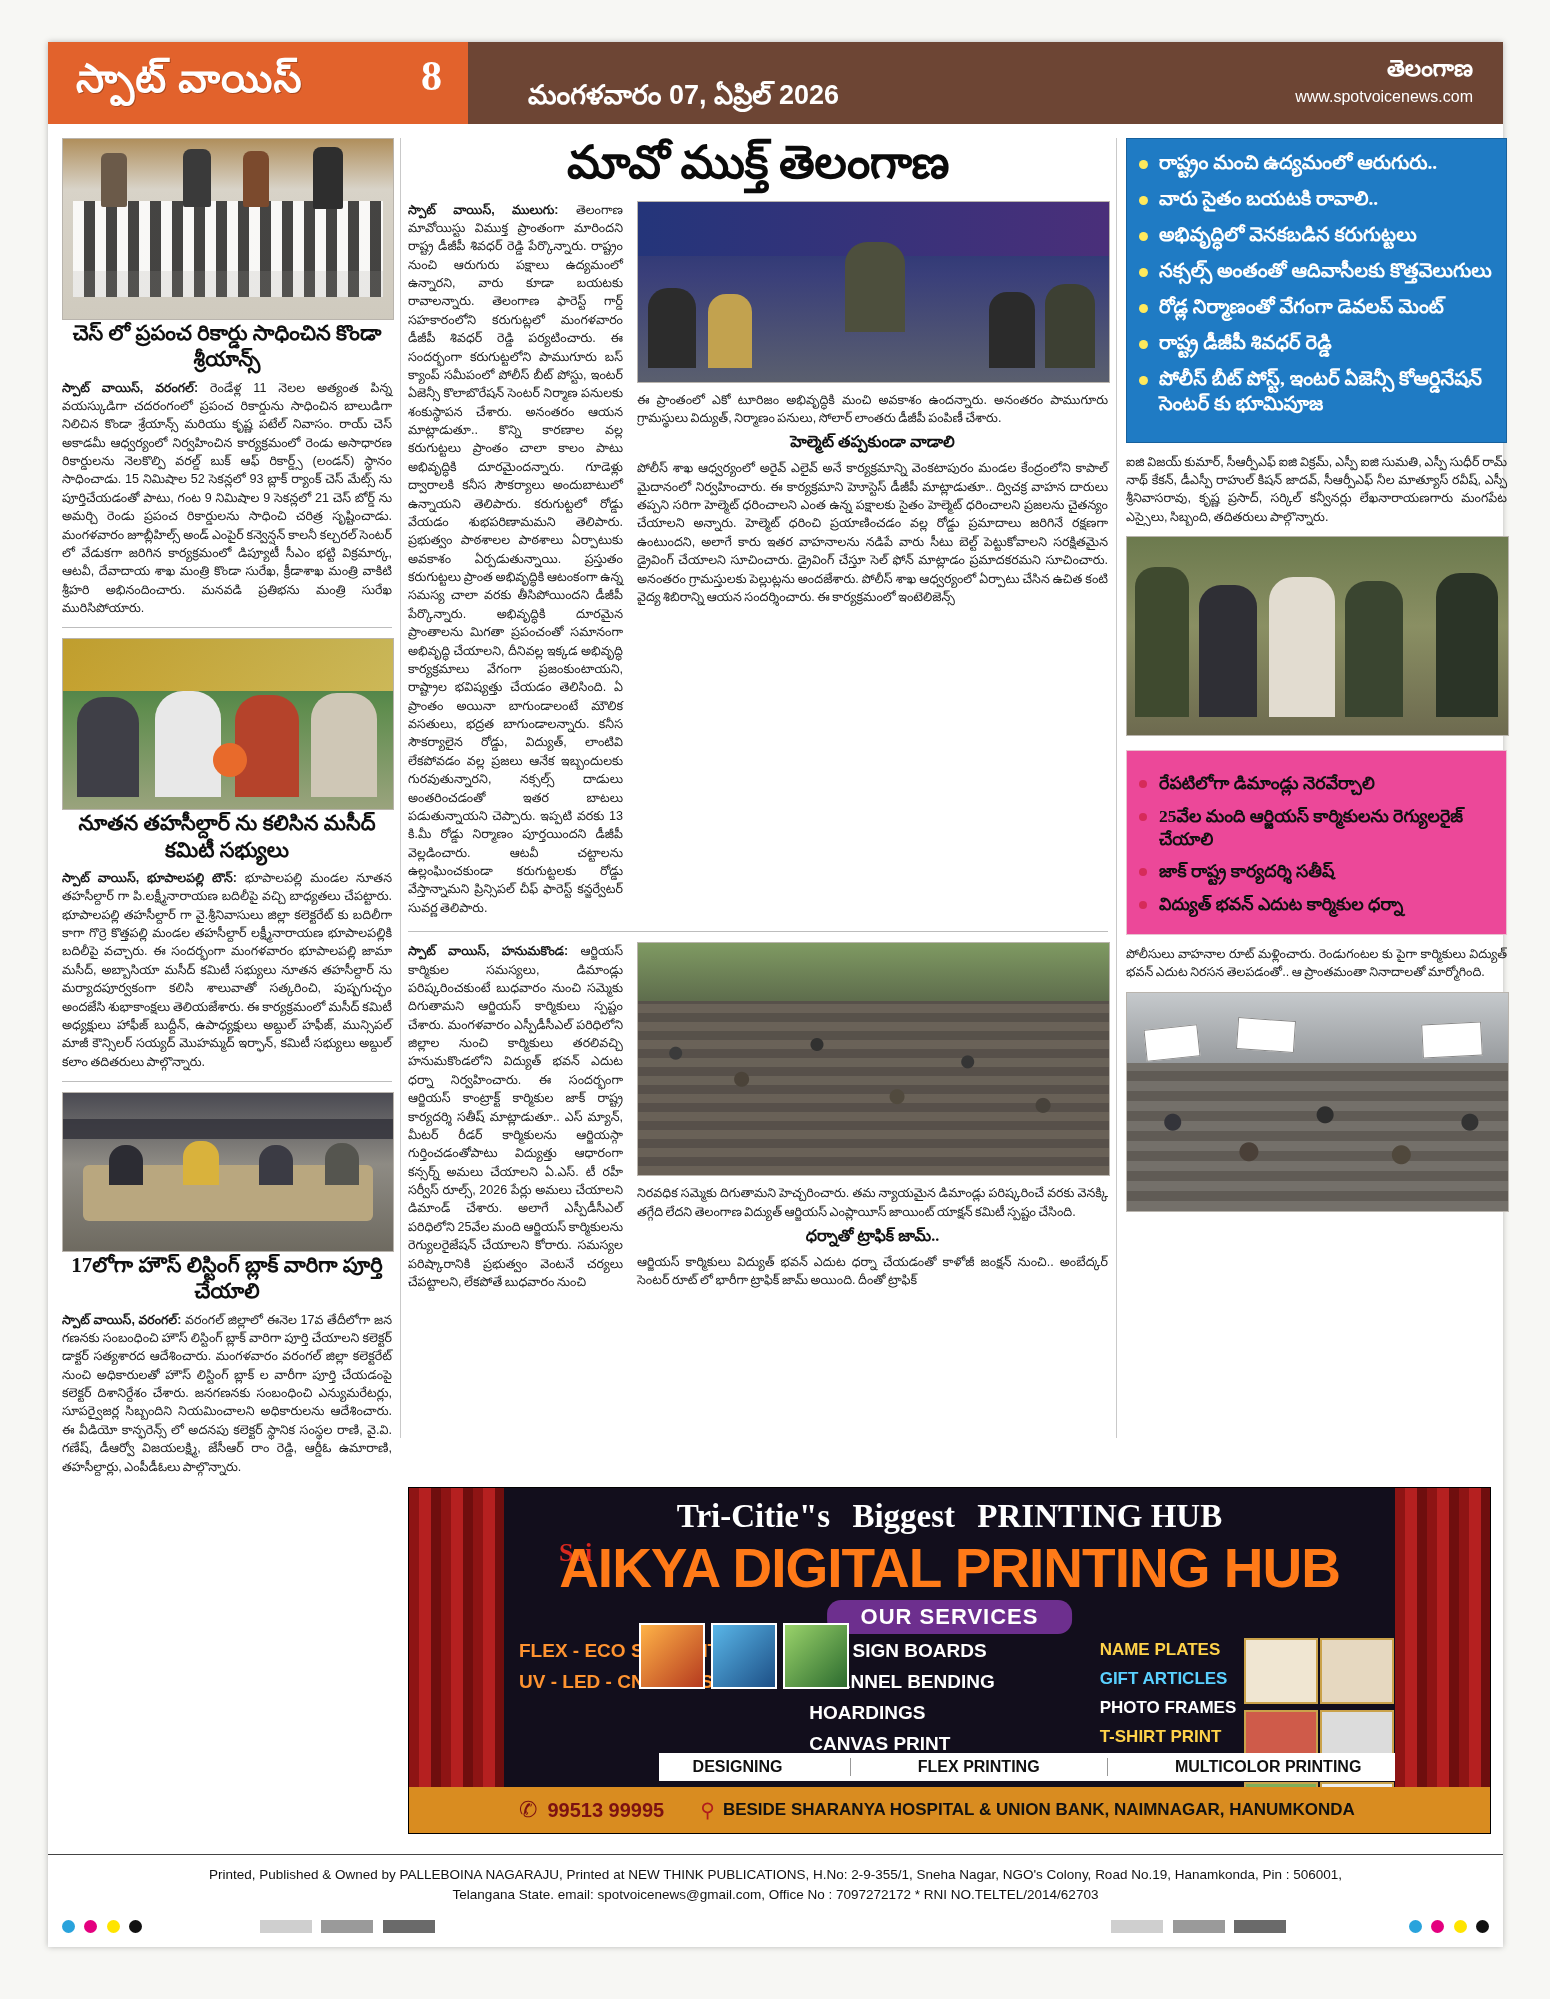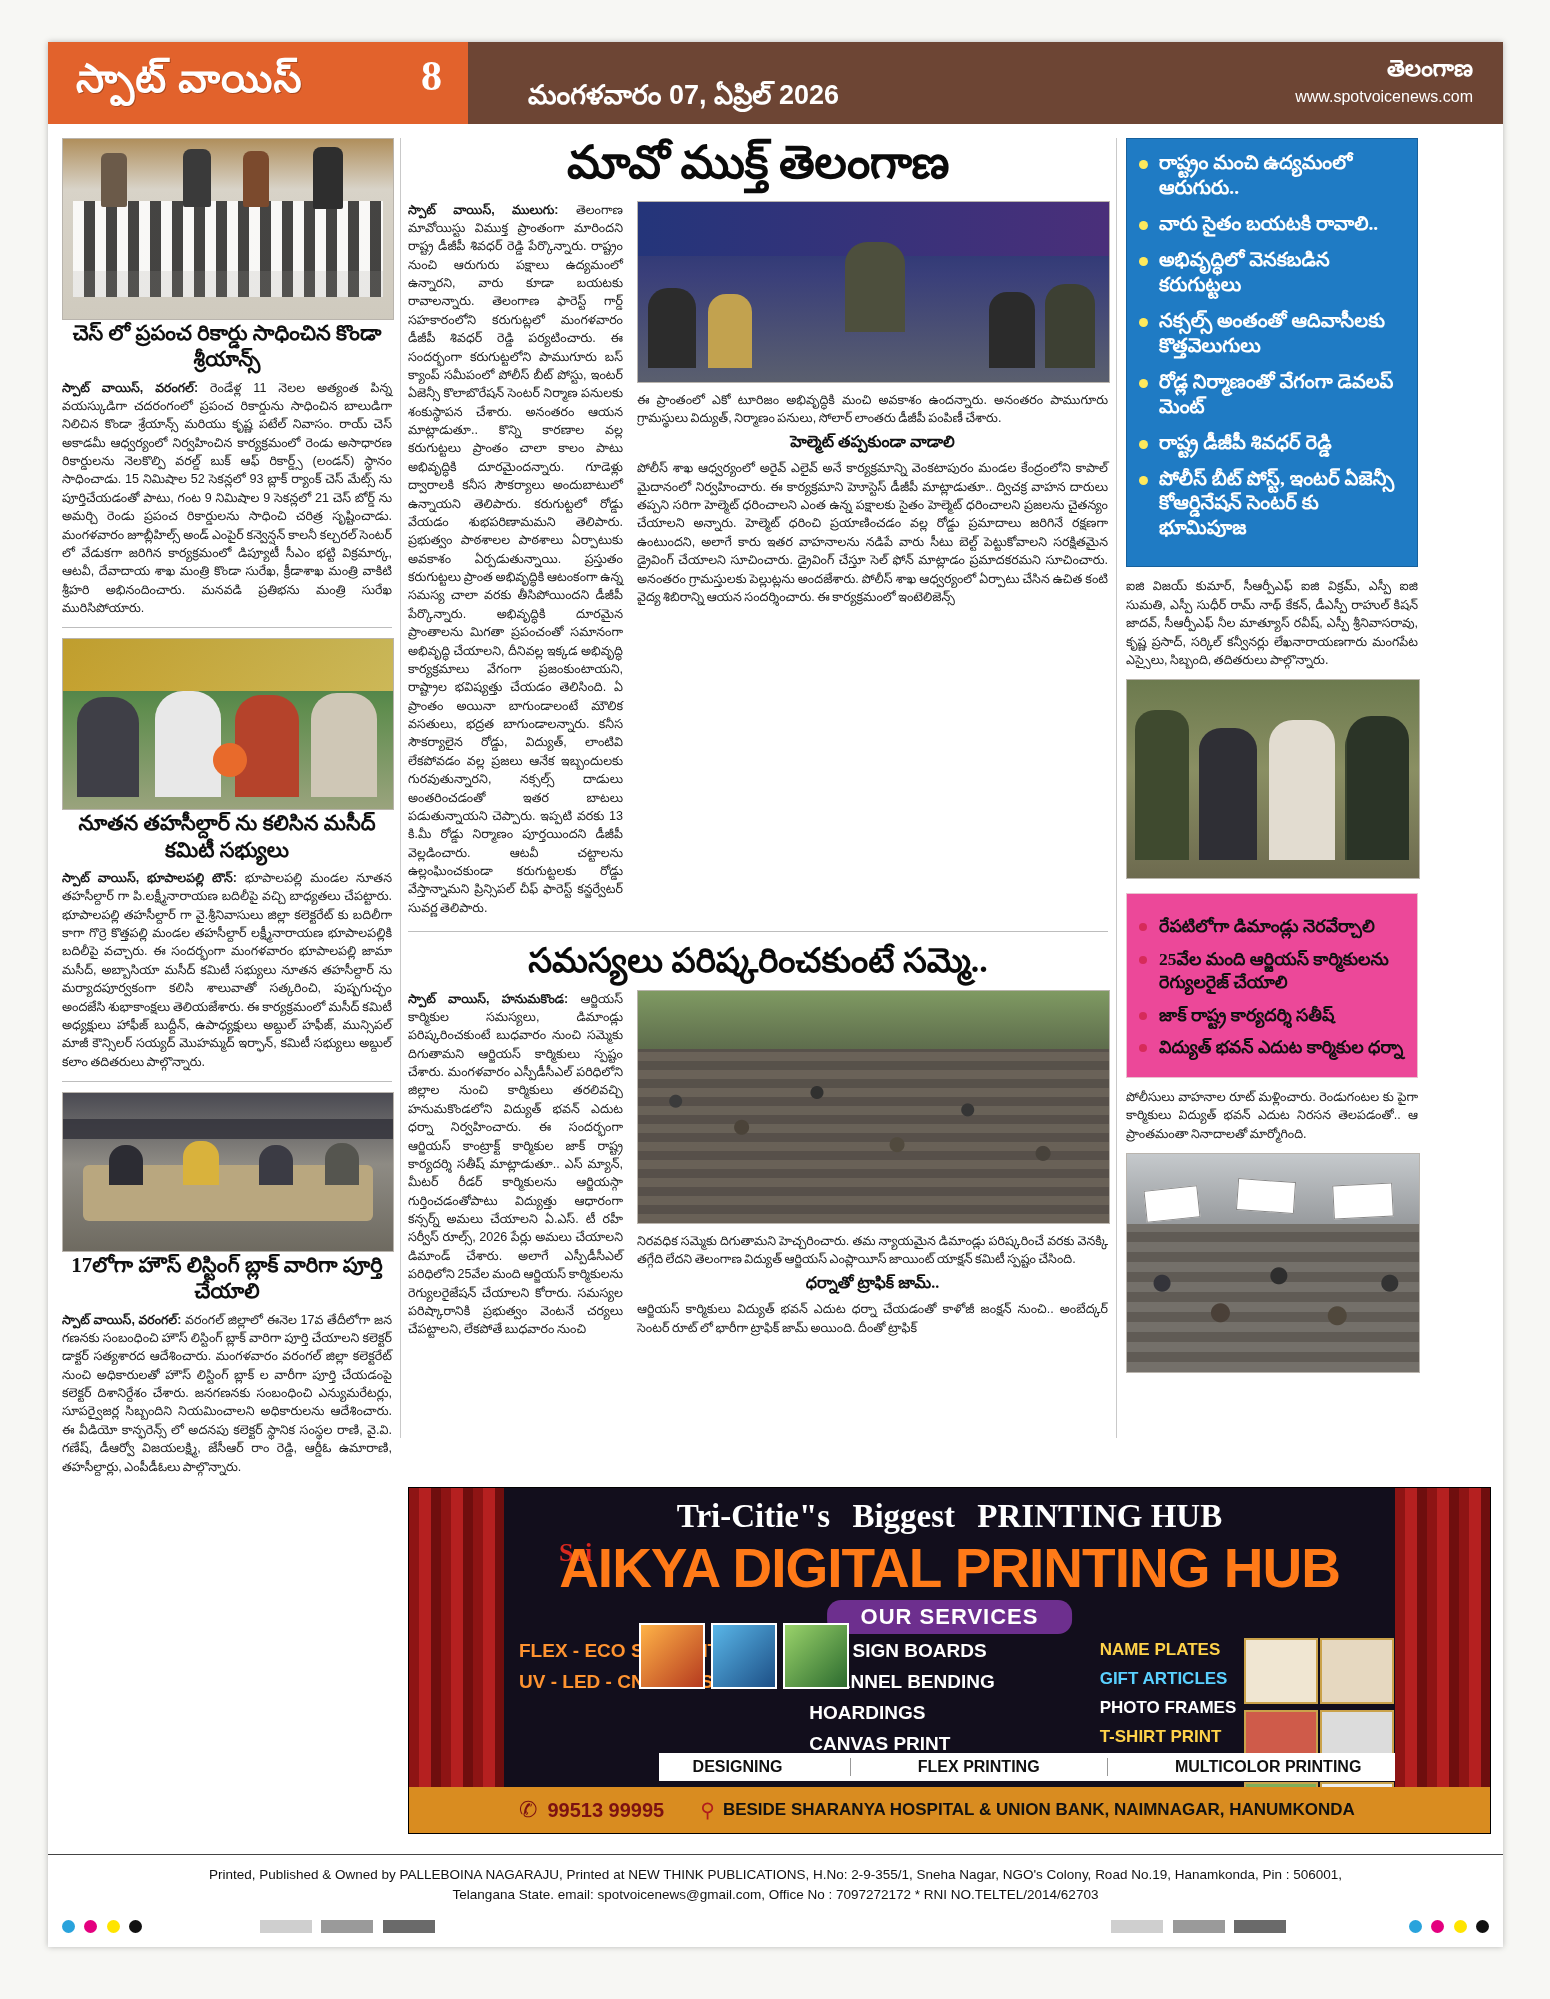--- a/index.html
+++ b/index.html
@@ -55,21 +55,21 @@
     font-family:"Liberation Serif", serif;
   }
   .mast-url{
     position:absolute;right:30px;top:46px;
     font-size:16px;
   }
 
   
   .col-left{position:absolute;left:14px;top:96px;width:330px;}
   .col-mid{position:absolute;left:360px;top:96px;width:700px;}
-  .col-right{position:absolute;left:1078px;top:96px;width:292px;}
+  .col-right{position:absolute;left:1078px;top:96px;width:381px;}
 
   .vrule{position:absolute;top:96px;width:1px;background:#c9c9c9;height:1300px;}
 
   
   .photo{
     width:100%;background:#c9c4bd;position:relative;overflow:hidden;
     border:1px solid #b9b4ad;
   }
   .cap{
     text-align:center;font-family:"Liberation Serif", serif;
@@ -286,21 +286,20 @@
             <div style="position:absolute;right:14px;top:82px;width:50px;height:84px;background:#3d4033;border-radius:20px 20px 0 0;"></div>
             <div style="position:absolute;right:74px;top:90px;width:46px;height:76px;background:#2b2b2b;border-radius:18px 18px 0 0;"></div>
           </div>
           <div class="body-tel" style="margin-top:8px;">ఈ ప్రాంతంలో ఎకో టూరిజం అభివృద్ధికి మంచి అవకాశం ఉందన్నారు. అనంతరం పాముగూరు గ్రామస్థులు విద్యుత్, నిర్మాణం పనులు, సోలార్ లాంతరు డీజీపీ పంపిణీ చేశారు.</div>
           <div class="subhead">హెల్మెట్ తప్పకుండా వాడాలి</div>
           <div class="body-tel">పోలీస్ శాఖ ఆధ్వర్యంలో అరైవ్ ఎలైవ్ అనే కార్యక్రమాన్ని వెంకటాపురం మండల కేంద్రంలోని కాపాల్ మైదానంలో నిర్వహించారు. ఈ కార్యక్రమాని హెూస్టెస్ డీజీపీ మాట్లాడుతూ.. ద్విచక్ర వాహన దారులు తప్పని సరిగా హెల్మెట్ ధరించాలని ఎంత ఉన్న పక్షాలకు సైతం హెల్మెట్ ధరించాలని ప్రజలను చైతన్యం చేయాలని అన్నారు. హెల్మెట్ ధరించి ప్రయాణించడం వల్ల రోడ్డు ప్రమాదాలు జరిగినే రక్షణగా ఉంటుందని, అలాగే కారు ఇతర వాహనాలను నడిపే వారు సీటు బెల్ట్ పెట్టుకోవాలని సరక్షితమైన డ్రైవింగ్ చేయాలని సూచించారు. డ్రైవింగ్ చేస్తూ సెల్ ఫోన్ మాట్లాడం ప్రమాదకరమని సూచించారు. అనంతరం గ్రామస్తులకు పెల్లుట్లను అందజేశారు. పోలీస్ శాఖ ఆధ్వర్యంలో ఏర్పాటు చేసిన ఉచిత కంటి వైద్య శిబిరాన్ని ఆయన సందర్శించారు. ఈ కార్యక్రమంలో ఇంటెలిజెన్స్</div>
         </div>
       </div>
 
       <div class="rule" style="margin-top:14px;"></div>
-      <div class="headline2">సమస్యలు పరిష్కరించకుంటే సమ్మె..</div>
 
       <div style="display:flex;gap:14px;margin-top:10px;">
         <div style="width:215px;">
           <div class="body-tel">
             <span class="byline">స్పాట్ వాయిస్, హనుమకొండ:</span>
             <span>ఆర్జియస్ కార్మికుల సమస్యలు, డిమాండ్లు పరిష్కరించకుంటే బుధవారం నుంచి సమ్మెకు దిగుతామని ఆర్జియస్ కార్మికులు స్పష్టం చేశారు. మంగళవారం ఎస్పీడీసీఎల్ పరిధిలోని జిల్లాల నుంచి కార్మికులు తరలివచ్చి హనుమకొండలోని విద్యుత్ భవన్ ఎదుట ధర్నా నిర్వహించారు. ఈ సందర్భంగా ఆర్జియస్ కాంట్రాక్ట్ కార్మికుల జాక్ రాష్ట్ర కార్యదర్శి సతీష్ మాట్లాడుతూ.. ఎస్ మ్యాన్, మీటర్ రీడర్ కార్మికులను ఆర్జియస్గా గుర్తించడంతోపాటు విద్యుత్తు ఆధారంగా కన్సర్న్ అమలు చేయాలని ఏ.ఎస్. టీ రహీ సర్వీస్ రూల్స్, 2026 పేర్లు అమలు చేయాలని డిమాండ్ చేశారు. అలాగే ఎస్పీడీసీఎల్ పరిధిలోని 25వేల మంది ఆర్జియస్ కార్మికులను రెగ్యులరైజేషన్ చేయాలని కోరారు. సమస్యల పరిష్కారానికి ప్రభుత్వం వెంటనే చర్యలు చేపట్టాలని, లేకపోతే బుధవారం నుంచి</span>
           </div>
         </div>
         <div style="flex:1;">
           <div class="photo" style="height:232px;background:linear-gradient(180deg,#8e9a74 0%,#6f6f63 30%,#55544c 100%);">

